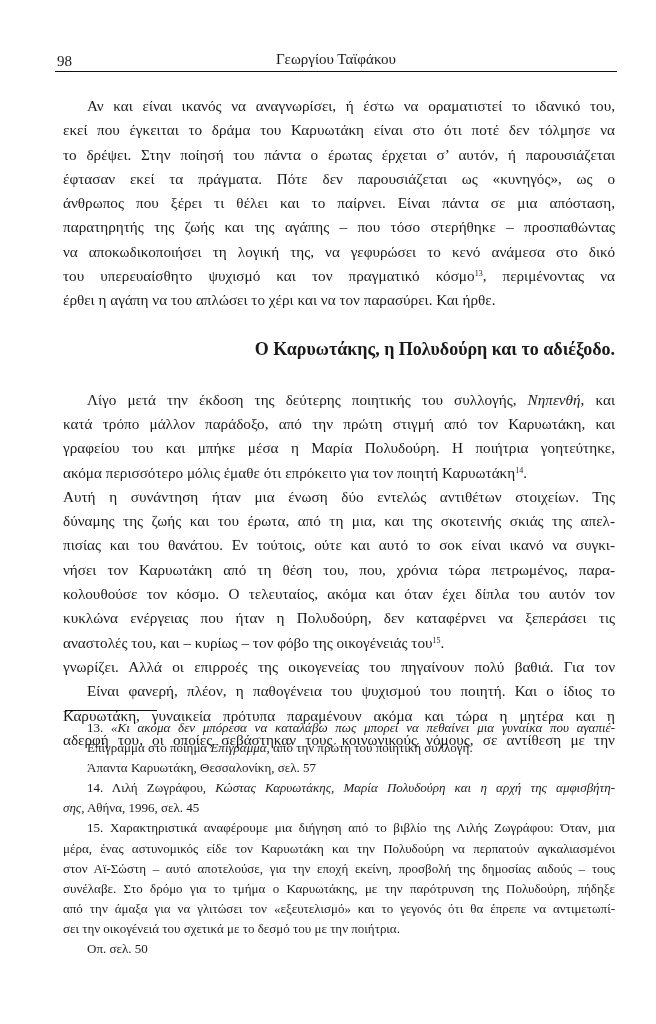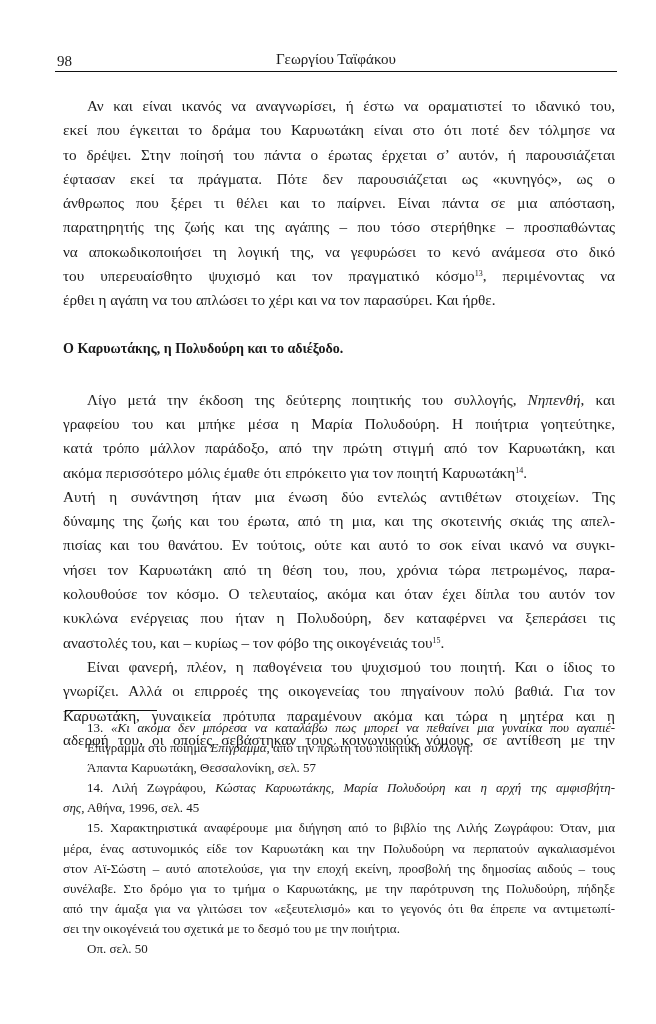--- a/index.html
+++ b/index.html
@@ -18,21 +18,21 @@
   .body {
     position:absolute; left:63px; top:94px; width:552px;
   }
   .line {
     font-size:15.2px; line-height:24.3px; height:24.3px; white-space:nowrap;
     text-align:justify; text-align-last:justify;
   }
   .line.last { text-align-last:left; }
   .line.indent { padding-left:24px; }
   .section-title {
-    font-weight:bold; font-size:14px; text-align:left; margin-top:24px; margin-bottom:27px; height:24px; line-height:24px;
+    font-weight:bold; font-size:18px; text-align:right; margin-top:24px; margin-bottom:27px; height:24px; line-height:24px;
   }
   sup { font-size:8px; vertical-align:top; position:relative; top:-2px; }
   .sep { position:absolute; left:65px; top:710px; width:92px; border-top:1.4px solid #111; }
   .notes { position:absolute; left:63px; top:718px; width:552px; }
   .nline {
     font-size:13px; line-height:20.1px; height:20.1px; white-space:nowrap;
     text-align:justify; text-align-last:justify;
   }
   .nline.last { text-align-last:left; }
   .nline.indent { padding-left:24px; }
@@ -58,35 +58,35 @@
       <div class="line">παρατηρητής της ζωής και της αγάπης – που τόσο στερήθηκε – προσπαθώντας</div>
       <div class="line">να αποκωδικοποιήσει τη λογική της, να γεφυρώσει το κενό ανάμεσα στο δικό</div>
       <div class="line"><span>του υπερευαίσθητο ψυχισμό και τον πραγματικό κόσμο</span><sup>13</sup><span>, περιμένοντας να</span></div>
       <div class="line last">έρθει η αγάπη να του απλώσει το χέρι και να τον παρασύρει. Και ήρθε.</div>
     </div>
 
     <div class="section-title">Ο Καρυωτάκης, η Πολυδούρη και το αδιέξοδο.</div>
 
     <div>
       <div class="line indent"><span>Λίγο μετά την έκδοση της δεύτερης ποιητικής του συλλογής, </span><i>Νηπενθή</i><span>, και</span></div>
+      <div class="line">κατά τρόπο μάλλον παράδοξο, από την πρώτη στιγμή από τον Καρυωτάκη, και</div>
       <div class="line">γραφείου του και μπήκε μέσα η Μαρία Πολυδούρη. Η ποιήτρια γοητεύτηκε,</div>
-      <div class="line">κατά τρόπο μάλλον παράδοξο, από την πρώτη στιγμή από τον Καρυωτάκη, και</div>
       <div class="line last"><span>ακόμα περισσότερο μόλις έμαθε ότι επρόκειτο για τον ποιητή Καρυωτάκη</span><sup>14</sup><span>.</span></div>
       <div class="line">Αυτή η συνάντηση ήταν μια ένωση δύο εντελώς αντιθέτων στοιχείων. Της</div>
       <div class="line">δύναμης της ζωής και του έρωτα, από τη μια, και της σκοτεινής σκιάς της απελ-</div>
       <div class="line">πισίας και του θανάτου. Εν τούτοις, ούτε και αυτό το σοκ είναι ικανό να συγκι-</div>
       <div class="line">νήσει τον Καρυωτάκη από τη θέση του, που, χρόνια τώρα πετρωμένος, παρα-</div>
       <div class="line">κολουθούσε τον κόσμο. Ο τελευταίος, ακόμα και όταν έχει δίπλα του αυτόν τον</div>
       <div class="line">κυκλώνα ενέργειας που ήταν η Πολυδούρη, δεν καταφέρνει να ξεπεράσει τις</div>
       <div class="line last"><span>αναστολές του, και – κυρίως – τον φόβο της οικογένειάς του</span><sup>15</sup><span>.</span></div>
     </div>
 
     <div>
+      <div class="line">γνωρίζει. Αλλά οι επιρροές της οικογενείας του πηγαίνουν πολύ βαθιά. Για τον</div>
       <div class="line indent">Είναι φανερή, πλέον, η παθογένεια του ψυχισμού του ποιητή. Και ο ίδιος το</div>
-      <div class="line">γνωρίζει. Αλλά οι επιρροές της οικογενείας του πηγαίνουν πολύ βαθιά. Για τον</div>
       <div class="line">Καρυωτάκη, γυναικεία πρότυπα παραμένουν ακόμα και τώρα η μητέρα και η</div>
       <div class="line">αδερφή του, οι οποίες σεβάστηκαν τους κοινωνικούς νόμους, σε αντίθεση με την</div>
     </div>
   </div>
 
   <div class="sep"></div>
 
   <div class="notes">
     <div class="nline indent"><span>13. </span><i>«Κι ακόμα δεν μπόρεσα να καταλάβω πως μπορεί να πεθαίνει μια γυναίκα που αγαπιέ-</i></div>
     <div class="nline indent last"><span>Επίγραμμα στο ποίημα </span><i>Επίγραμμα</i><span>, από την πρώτη του ποιητική συλλογή.</span></div>

